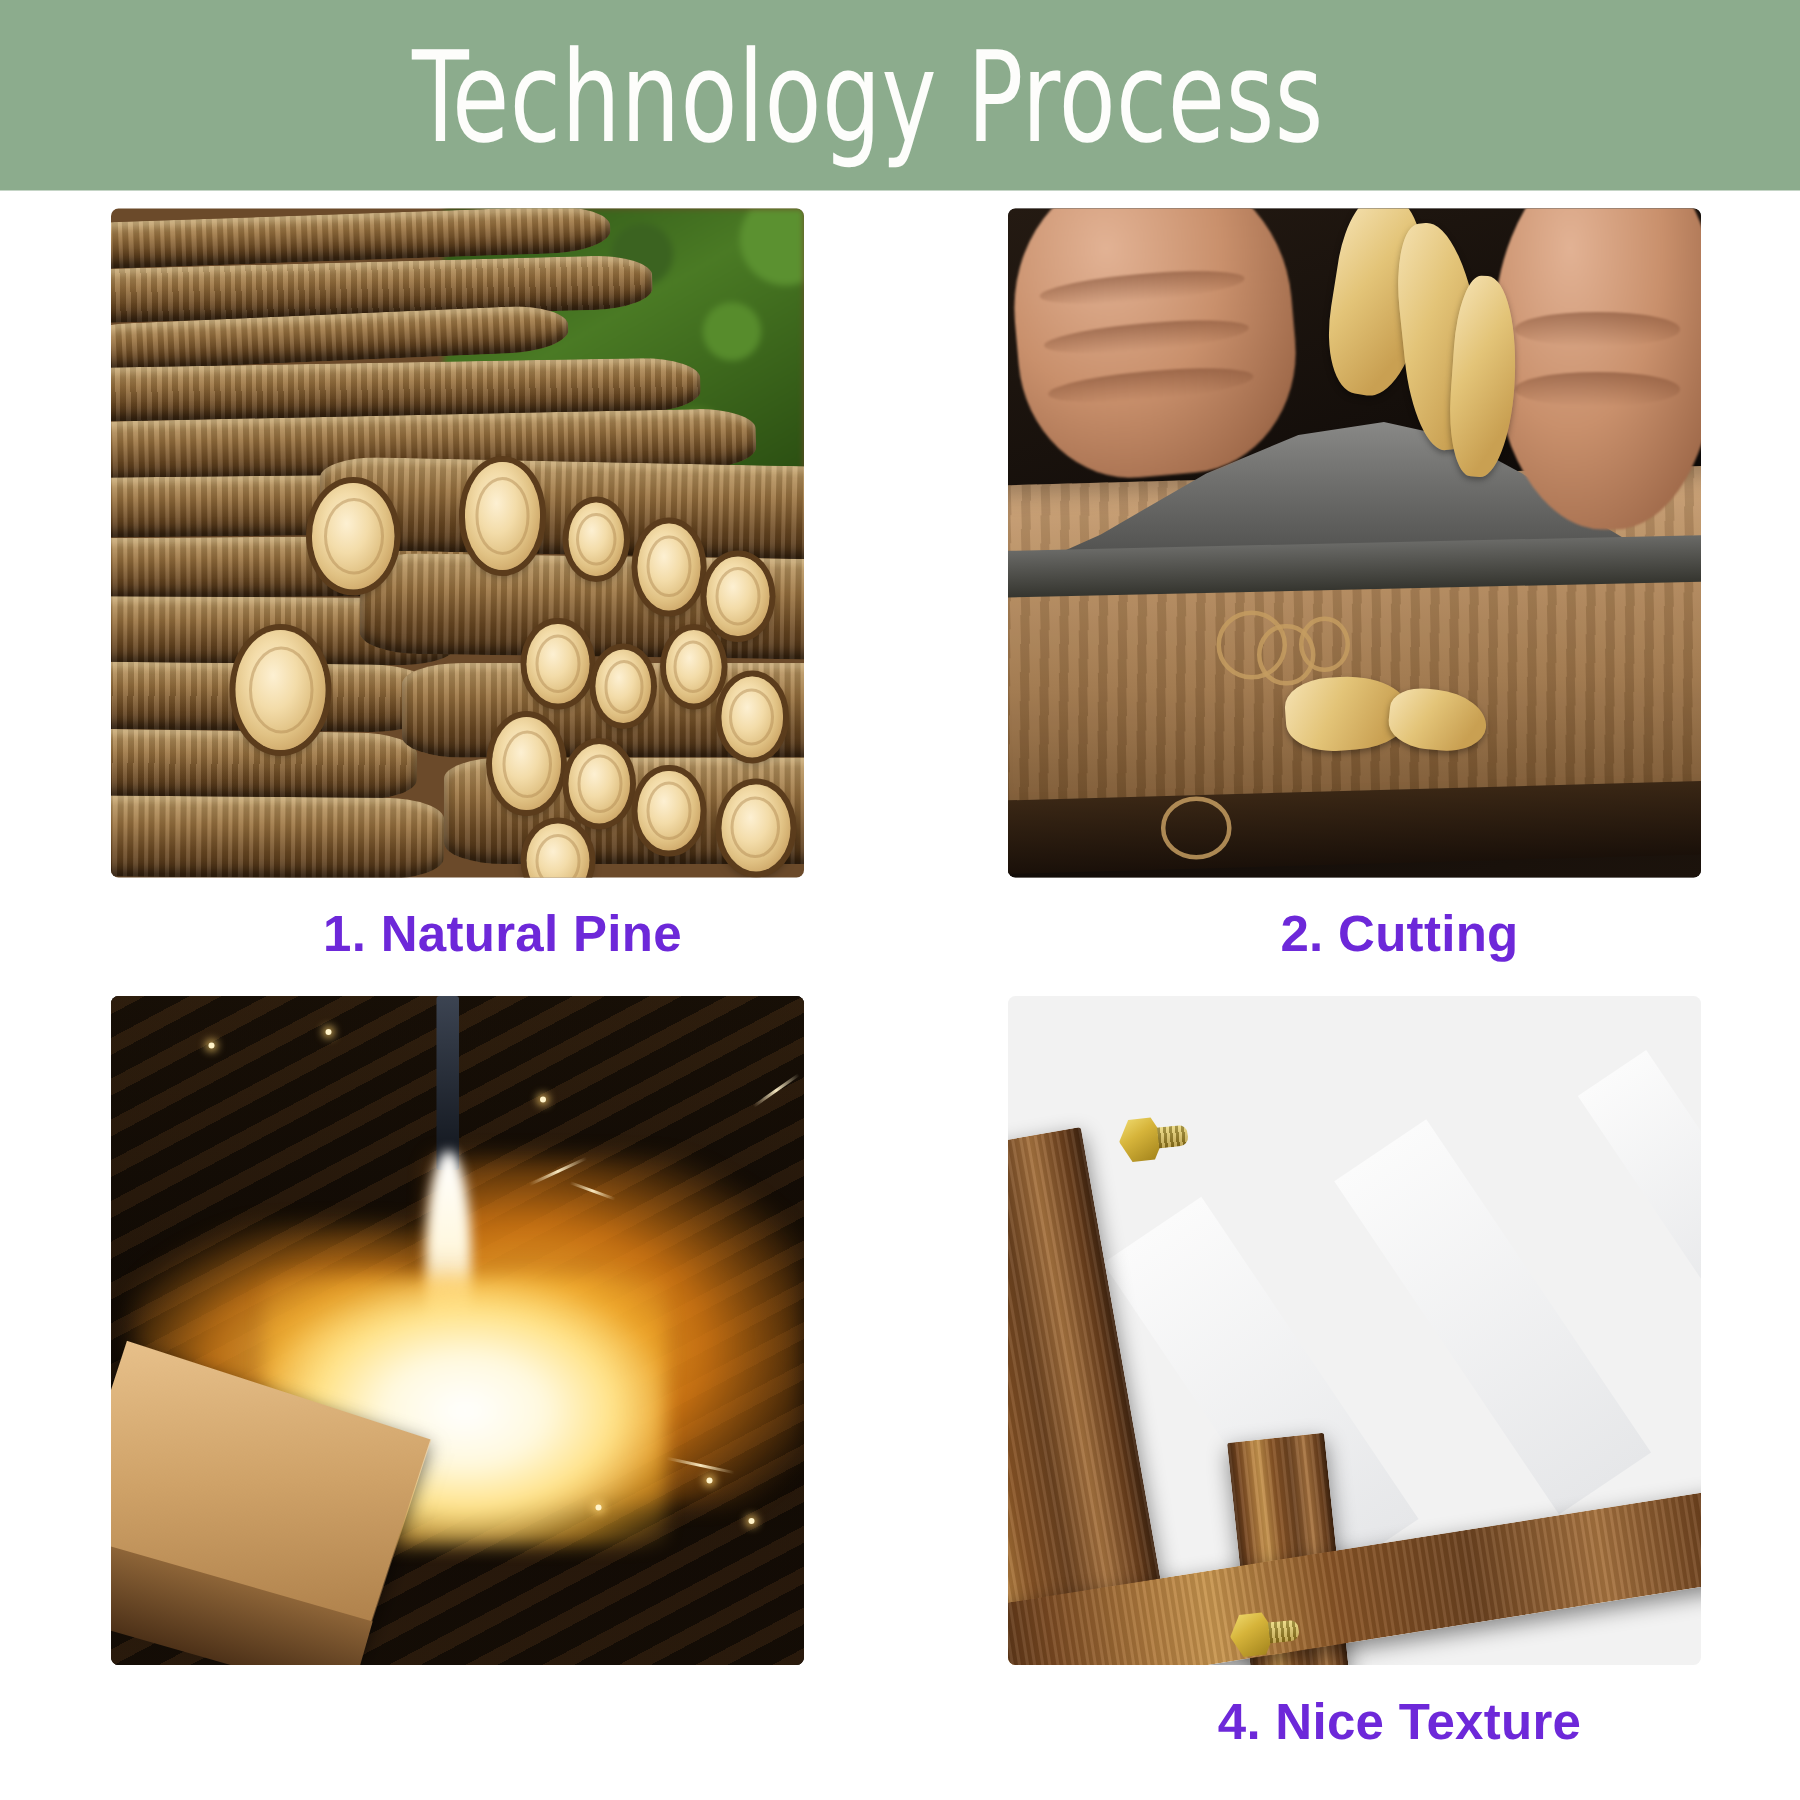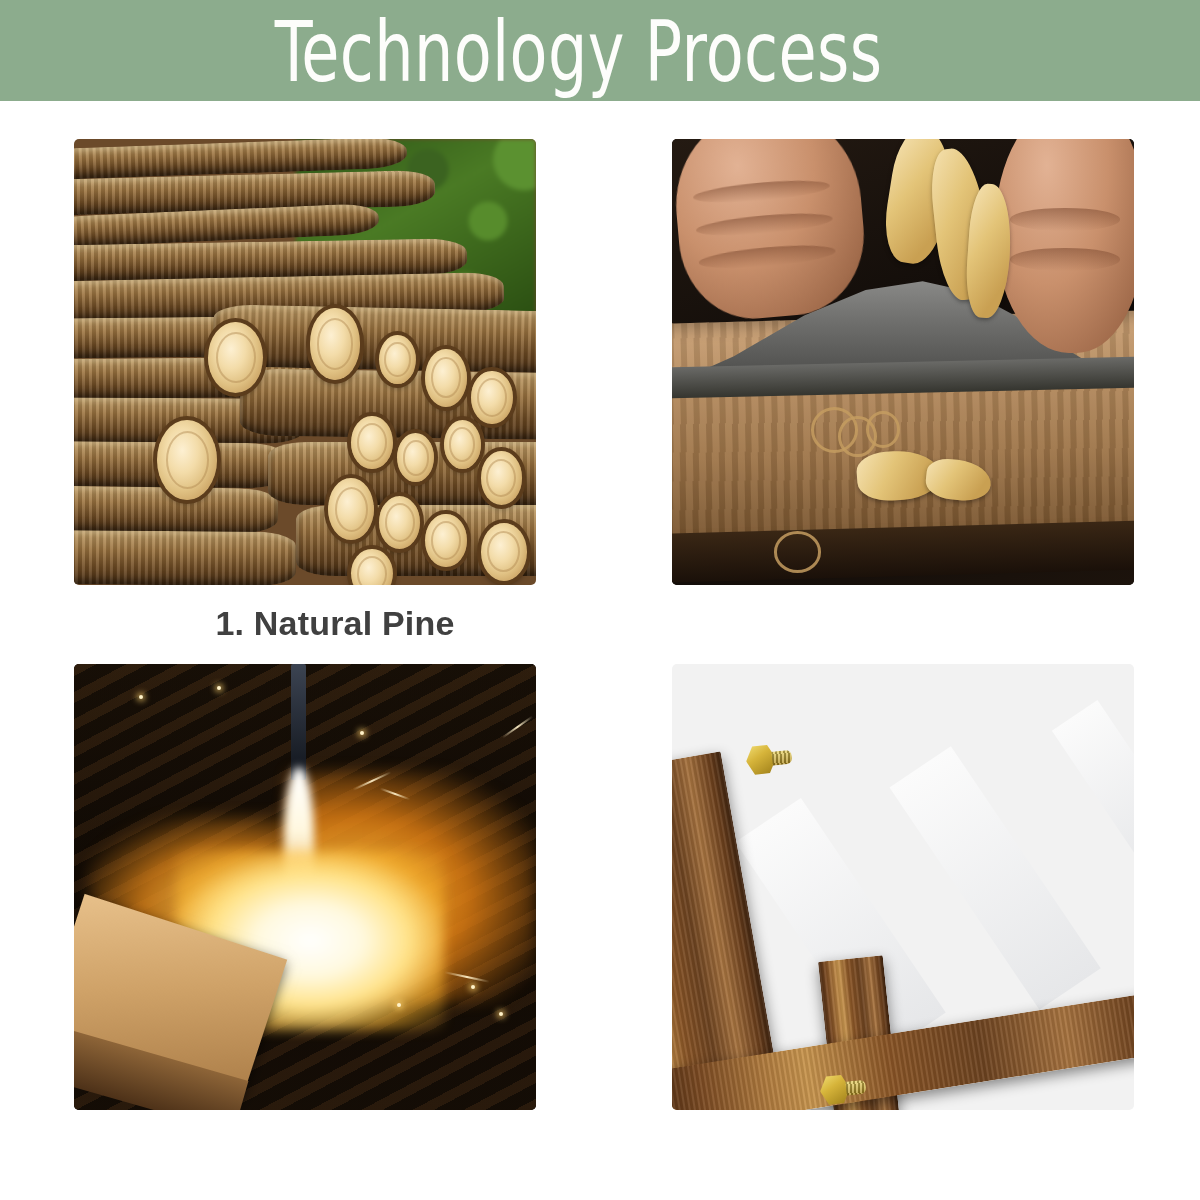--- a/index.html
+++ b/index.html
@@ -14,21 +14,21 @@
     overflow: hidden;
     font-family: "Liberation Sans", "DejaVu Sans", sans-serif;
     position: relative;
   }
 
   
   .header {
     position: absolute;
     left: 0; top: 0;
     width: 1200px;
-    height: 101px;
+    height: 127px;
     background: #8cac8d;
     display: flex;
     align-items: center;
     justify-content: center;
     overflow: hidden;
   }
   .header-title {
     color: #fdfdfb;
     font-family: "Liberation Sans Narrow", "DejaVu Sans Condensed", "Liberation Sans", sans-serif;
     font-size: 84px;
@@ -68,21 +68,21 @@
     overflow: hidden;
     background: #222;
   }
   .cell-1 .photo, .cell-3 .photo { margin-left: 4px; }
   .cell-2 .photo, .cell-4 .photo { margin-left: 4px; }
 
   .caption {
     text-align: center;
     font-size: 34px;
     font-weight: bold;
-    color: #404040;
+    color: #6d28d9;
     letter-spacing: 0.2px;
     margin-top: 19px;
     font-family: "Liberation Sans", "DejaVu Sans", sans-serif;
   }
 
   
   
   
   .p1 { background:#6b4a2a; }
   .p1 .foliage {
@@ -359,20 +359,21 @@
       <div class="shaving" style="left:57%;top:2%;width:11%;height:34%;transform:rotate(-6deg);"></div>
       <div class="shaving" style="left:64%;top:10%;width:9%;height:30%;transform:rotate(4deg);"></div>
       <div class="shaving" style="left:40%;top:70%;width:18%;height:11%;transform:rotate(-4deg);"></div>
       <div class="shaving" style="left:55%;top:72%;width:14%;height:9%;transform:rotate(6deg);"></div>
 
       <div class="curl" style="left:30%;top:60%;width:9%;height:9%;"></div>
       <div class="curl" style="left:36%;top:62%;width:7%;height:8%;"></div>
       <div class="curl" style="left:22%;top:88%;width:9%;height:8%;"></div>
       <div class="curl" style="left:42%;top:61%;width:6%;height:7%;"></div>
     </div>
+    <div class="caption">2. Cutting</div>
   </div>
 
   <div class="cell cell-3">
     <div class="photo p3">
       <div class="dark"></div>
       <div class="flame-l"></div>
       <div class="flame-r"></div>
       <div class="nozzle"></div>
       <div class="jet"></div>
       <div class="core"></div>
@@ -405,15 +406,16 @@
 
       <div class="bolt" style="left:16%;top:18%;transform:rotate(-6deg);">
         <div class="nut"></div>
         <div class="shaft"></div>
       </div>
       <div class="bolt" style="left:32%;top:92%;transform:rotate(-6deg);">
         <div class="nut"></div>
         <div class="shaft"></div>
       </div>
     </div>
+    <div class="caption">4. Nice Texture</div>
   </div>
 
 </div>
 
 </body></html>

